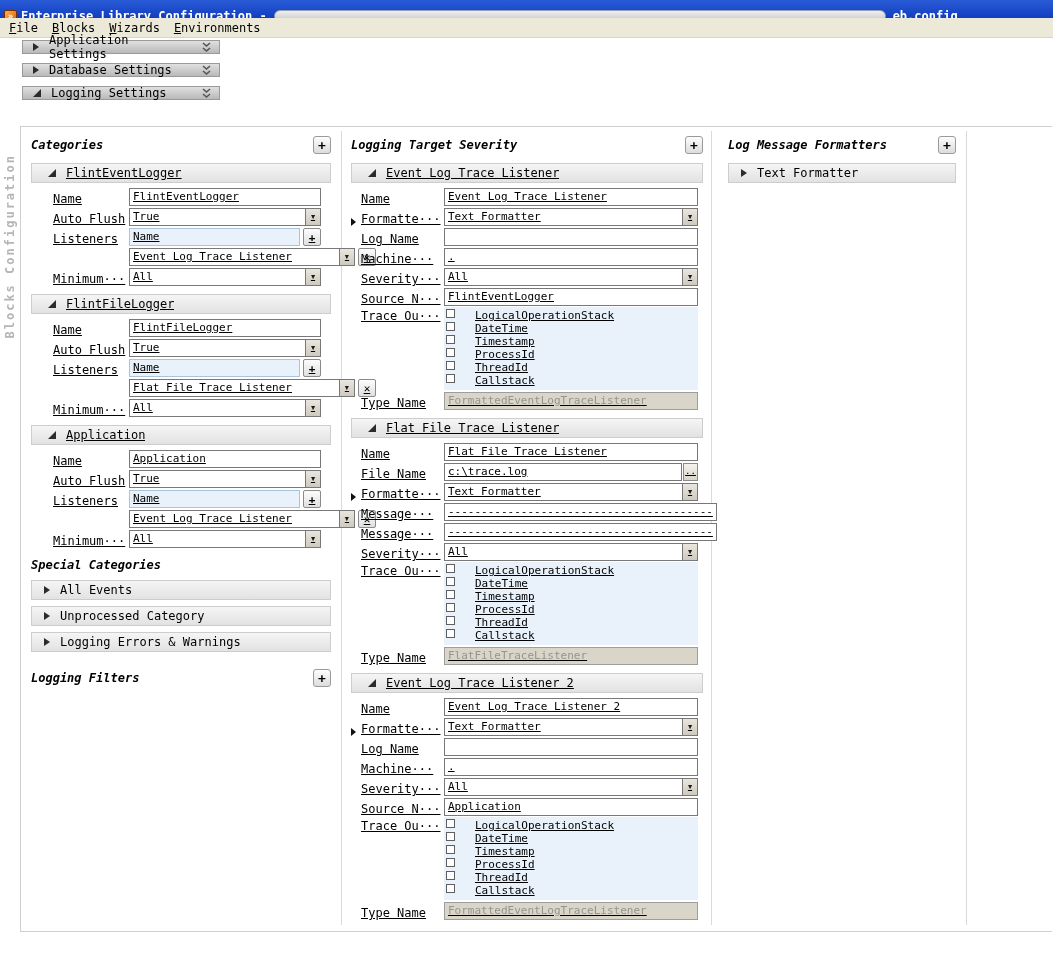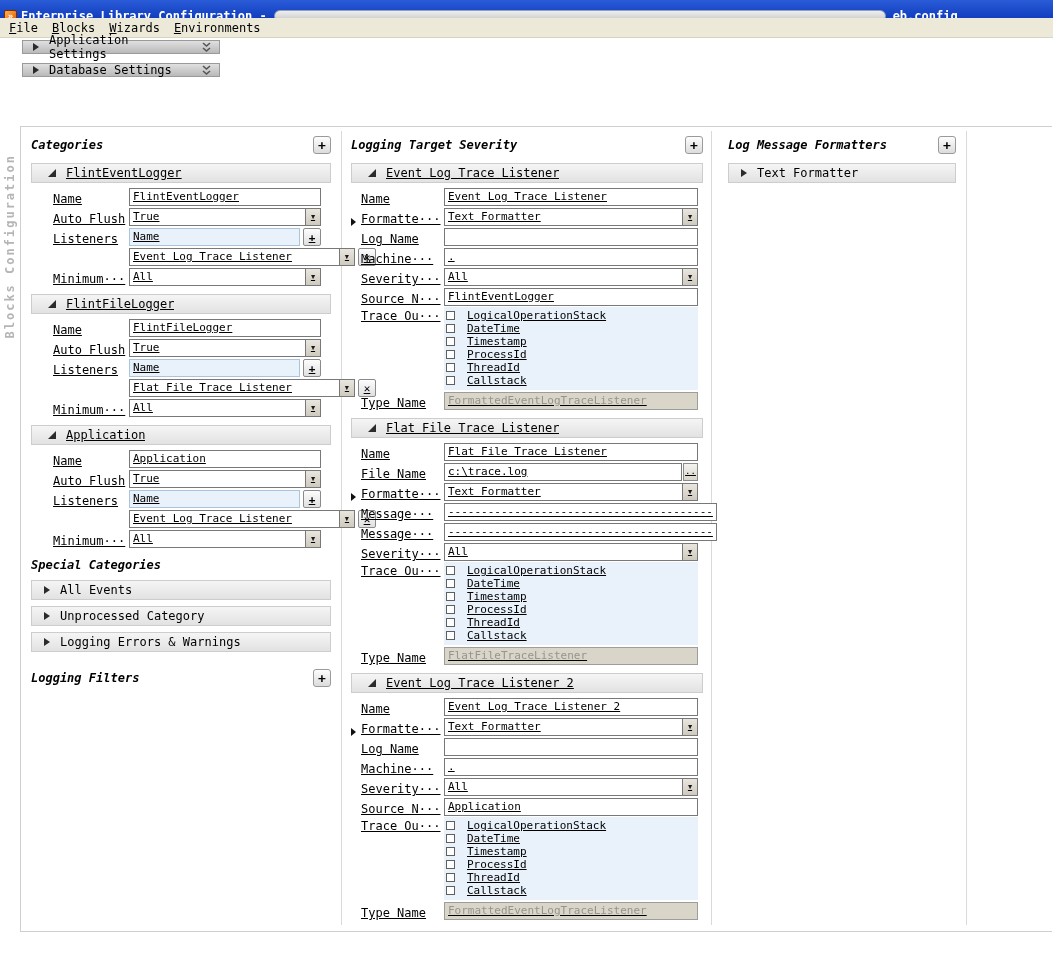--- a/index.html
+++ b/index.html
@@ -83,21 +83,21 @@
     font-size:7px; line-height:16px; text-align:center; color:#1a1a1a; }
   .sq-btn { width:18px; height:18px; flex:none; border:1px solid #8a8a8a; border-radius:2px;
     background:linear-gradient(180deg,#fdfdfd,#e0e0e0); display:inline-flex; align-items:center; justify-content:center;
     font-size:11px; font-weight:bold; margin-left:3px; cursor:pointer; }
   .browse-btn { width:15px; height:18px; flex:none; border:1px solid #8a8a8a; background:linear-gradient(180deg,#f4f3ef,#d9d5cb);
     font-size:9px; line-height:15px; text-align:center; margin-left:1px; cursor:pointer; }
   .bluecell { flex:1; height:18px; border:1px solid #aac4dd; background:#e9f2fb; line-height:16px; padding:0 3px; font-size:11px; }
   .disabled-field { background:#d9d5c9; color:#96948c; border:1px solid #9d9d9d; }
 
   .checkgroup { flex:1; margin-right:5px; background:#e9f2fb; padding:2px 2px 3px 2px; }
-  .checkrow { display:flex; align-items:center; gap:12px; height:13px; }
+  .checkrow { display:flex; align-items:flex-start; gap:20px; height:13px; }
   .cb { width:9px; height:9px; flex:none; border:1px solid #5f5f5f; background:#fff; }
   .cb-label { font-size:11px; line-height:13px; white-space:nowrap; }
 
   .sub-title { font-weight:bold; font-style:italic; margin:10px 0 8px 0; }
   .collapse-bar { height:20px; background:linear-gradient(180deg,#f5f5f5,#e2e2e2); border:1px solid #cdcdcd;
     display:flex; align-items:center; gap:10px; padding:0 4px 0 12px; margin-bottom:6px; cursor:pointer; }
 
   .col1 { left:10px; width:300px; }
   .col2 { left:330px; width:352px; }
   .col3 { left:707px; width:228px; }
@@ -141,20 +141,30 @@
       <div class="acc-bar">
         <span class="tri-col"></span>
         <span class="acc-label">Database Settings</span>
         <span class="chev">
           <svg width="13" height="13" viewBox="0 0 13 13">
               <path d="M3 2 L6.5 5 L10 2" fill="none" stroke="#555" stroke-width="1.6"></path>
               <path d="M3 7 L6.5 10 L10 7" fill="none" stroke="#555" stroke-width="1.6"></path>
             </svg>
         </span>
       </div>
+      <div class="acc-bar">
+        <span class="tri-exp"></span>
+        <span class="acc-label">Logging Settings</span>
+        <span class="chev">
+          <svg width="13" height="13" viewBox="0 0 13 13">
+              <path d="M3 2 L6.5 5 L10 2" fill="none" stroke="#555" stroke-width="1.6"></path>
+              <path d="M3 7 L6.5 10 L10 7" fill="none" stroke="#555" stroke-width="1.6"></path>
+            </svg>
+        </span>
+      </div>
     </div>
 
     <div class="main-panel">
       <div class="vsep" style="left:320px;"></div>
       <div class="vsep" style="left:690px;"></div>
       <div class="vsep" style="left:945px;"></div>
 
       <div class="col col1">
         <div class="col-head">
           <span class="col-title">Categories</span>

